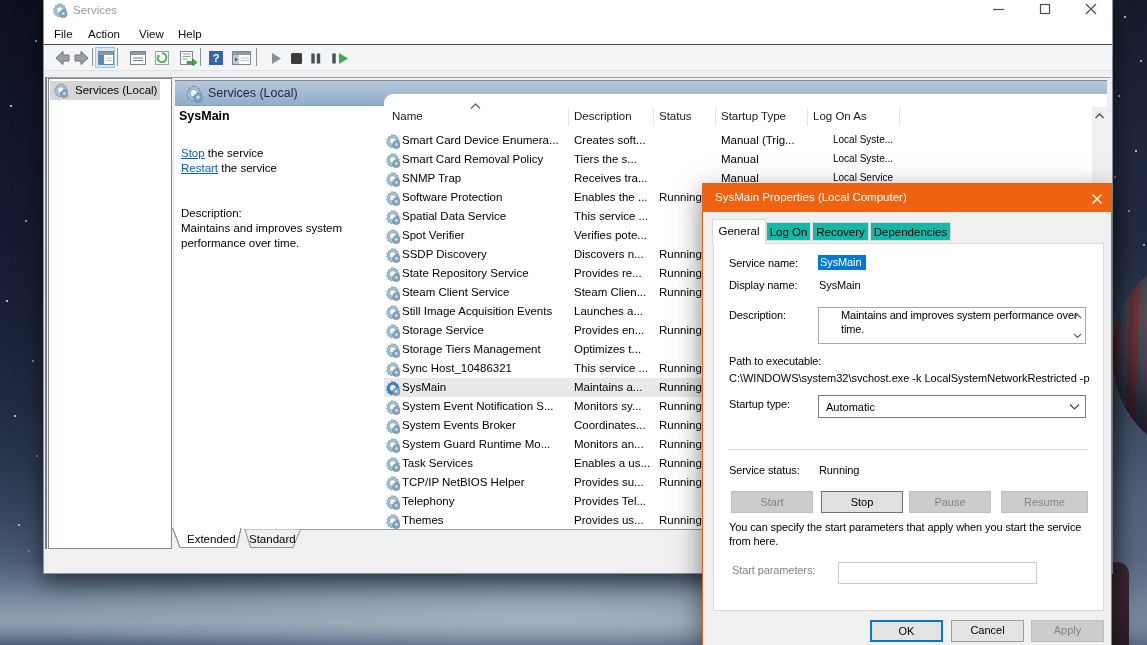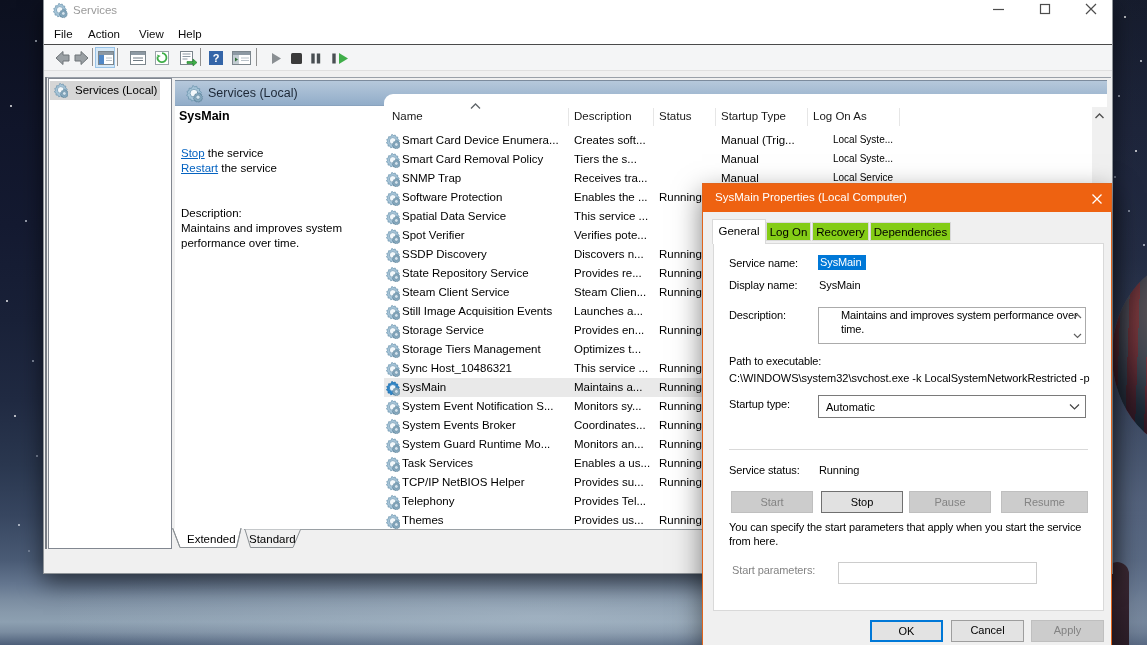--- a/index.html
+++ b/index.html
@@ -47,21 +47,21 @@
 .row .ds{position:absolute;left:190px;top:3px;font-size:11.5px;color:#000}
 .row .st{position:absolute;left:275px;top:3px;font-size:11.5px;color:#000}
 .row .su{position:absolute;left:337px;top:3px;font-size:11.5px;color:#000}
 .row .lo{position:absolute;left:449px;top:3px;font-size:10px;color:#000}
 .row svg{position:absolute;left:1px;top:2px}
 #scroll{position:absolute;left:1048px;top:107px;width:15px;height:421px;background:#f0f0f0}
 
 #dlg{position:absolute;left:702px;top:183px;width:410px;height:470px;background:#f0f0f0;border:1px solid #e0641c;box-shadow:0 10px 26px rgba(0,0,0,.5)}
 #dtitle{position:absolute;left:0;top:0;width:100%;height:28px;background:#ee6211}
 #dtitle span{position:absolute;left:12px;top:7px;font-size:11.5px;color:#fff}
-.dtab{position:absolute;top:38px;height:19px;background:#84cc16;border:1px solid #d9d9d9;font-size:11.5px;color:#000;text-align:center;line-height:19px}
+.dtab{position:absolute;top:38px;height:19px;background:#14b8a6;border:1px solid #d9d9d9;font-size:11.5px;color:#000;text-align:center;line-height:19px}
 #tabGeneral{left:9px;top:35px;height:25px;width:54px;background:#fff;border-bottom:none;z-index:3;line-height:22px}
 #page{position:absolute;left:10px;top:59px;width:391px;height:368px;background:#fff;border:1px solid #d9d9d9;z-index:2}
 .lbl{position:absolute;font-size:11px;letter-spacing:-.1px;color:#000}
 .glbl{position:absolute;font-size:11px;letter-spacing:-.1px;color:#838383}
 #selname{position:absolute;left:104px;top:11px;width:48px;height:15px;background:#0078d7;color:#fff;font-size:11px;padding:1px 0 0 2px;letter-spacing:-.1px}
 #descbox{position:absolute;left:104px;top:63px;width:268px;height:37px;background:#fff;border:1px solid #ababab}
 #descbox .txt{position:absolute;left:22px;top:0px;font-size:11px;letter-spacing:-.15px;line-height:14px;color:#000;width:245px}
 #combo{position:absolute;left:104px;top:151px;width:268px;height:23px;background:#fff;border:1px solid #7a7a7a}
 #combo span{position:absolute;left:7px;top:5px;font-size:11px;color:#000}
 #hr1{position:absolute;left:15px;top:205px;width:359px;height:1px;background:#d9d9d9}

